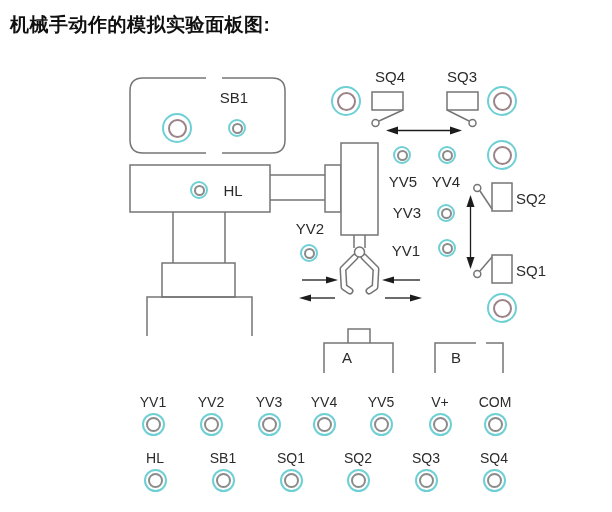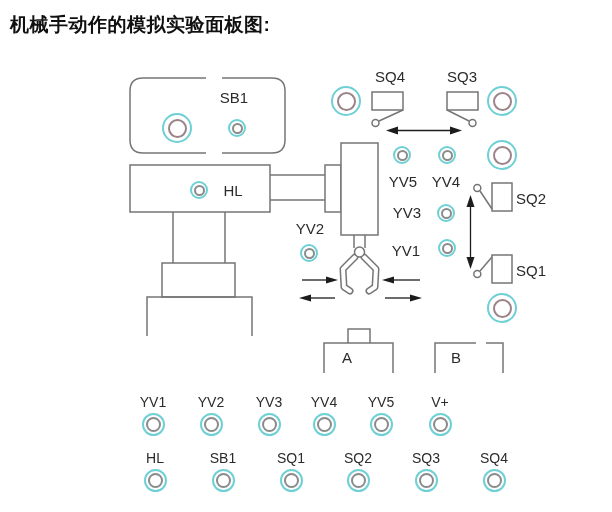--- a/index.html
+++ b/index.html
@@ -211,20 +211,26 @@
     <div class="ring tm">
         <div class="in"></div>
       </div>
   </div>
   <div class="tcell" style="left:440px;top:395px;">
     <div class="tl">V+</div>
     <div class="ring tm">
         <div class="in"></div>
       </div>
   </div>
+  <div class="tcell" style="left:495px;top:395px;">
+    <div class="tl">COM</div>
+    <div class="ring tm">
+        <div class="in"></div>
+      </div>
+  </div>
 
   <div class="tcell" style="left:155px;top:451px;">
     <div class="tl">HL</div>
     <div class="ring tm">
         <div class="in"></div>
       </div>
   </div>
   <div class="tcell" style="left:223px;top:451px;">
     <div class="tl">SB1</div>
     <div class="ring tm">

